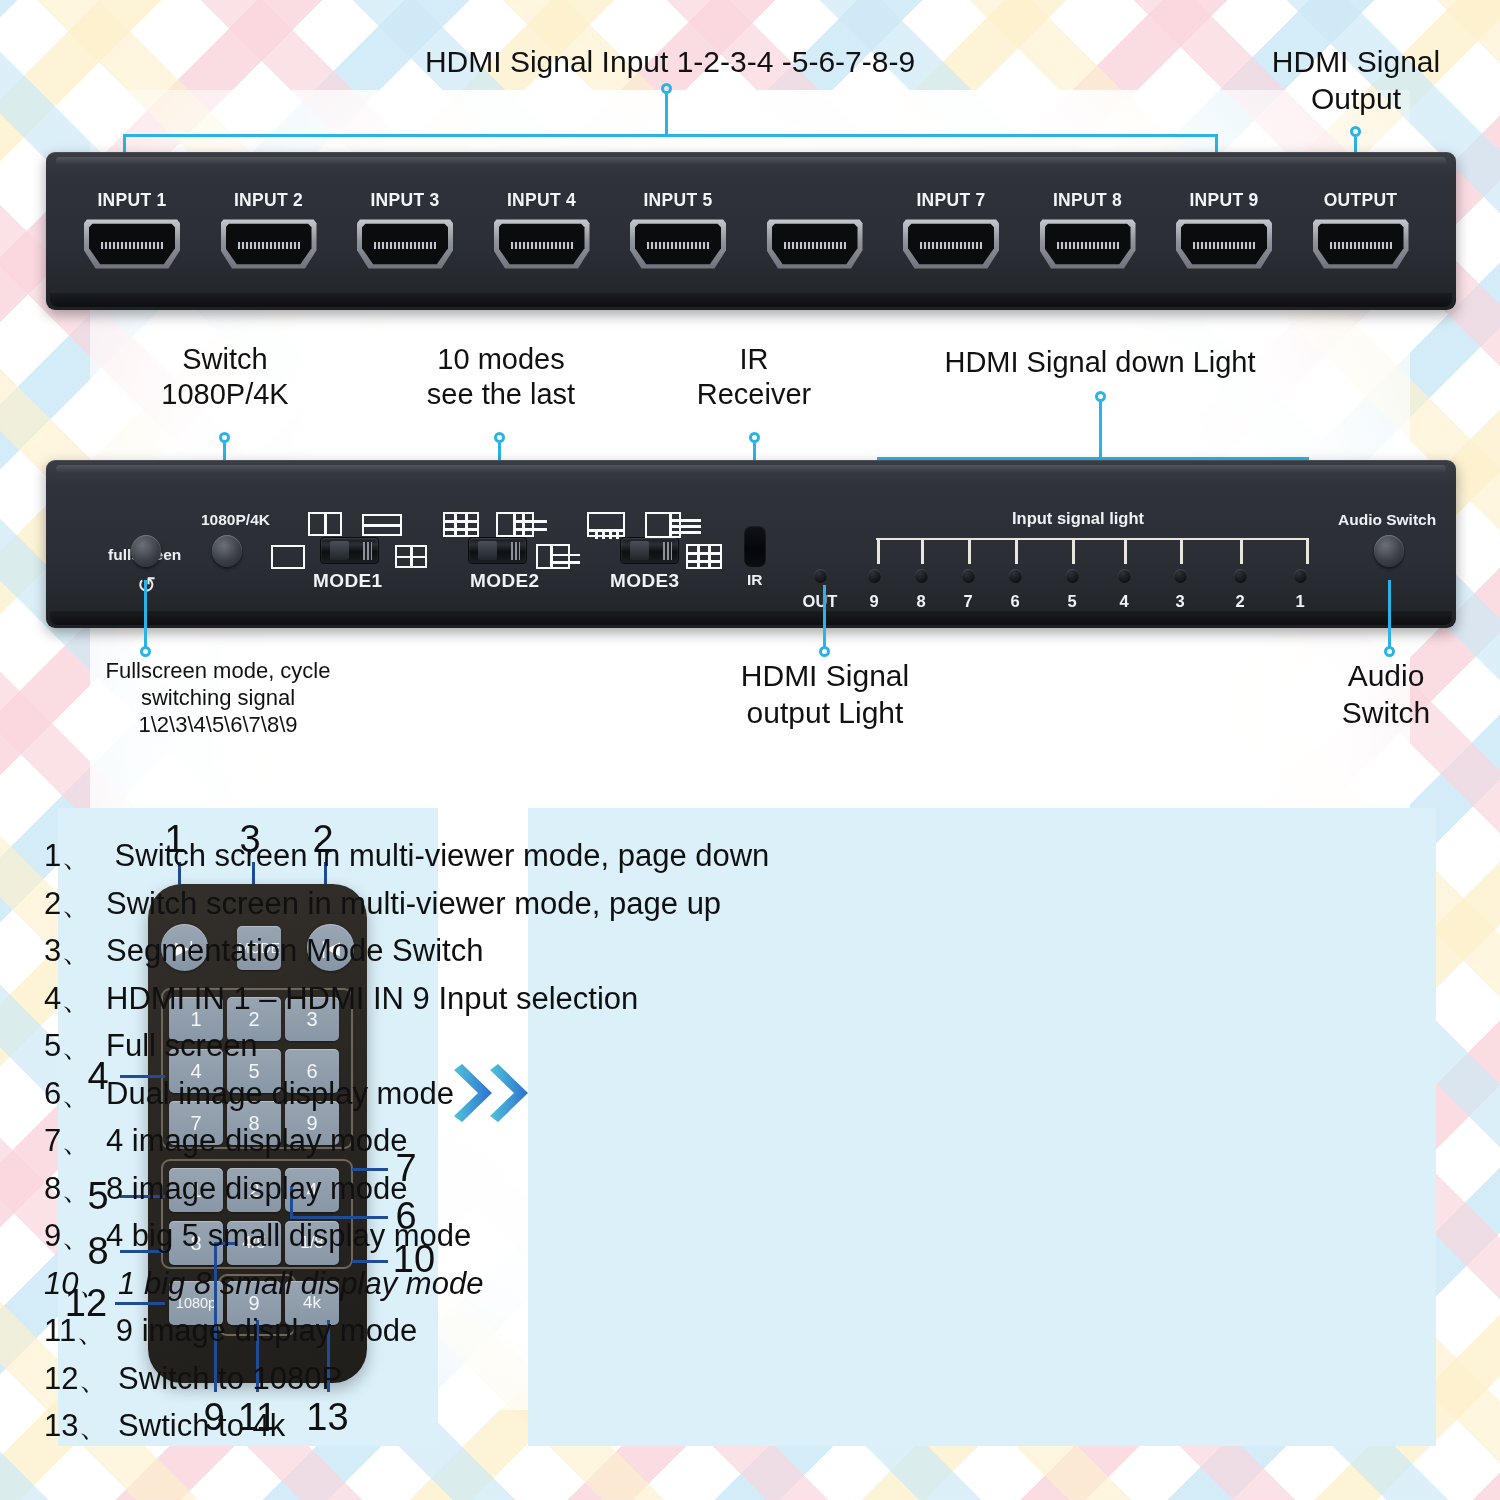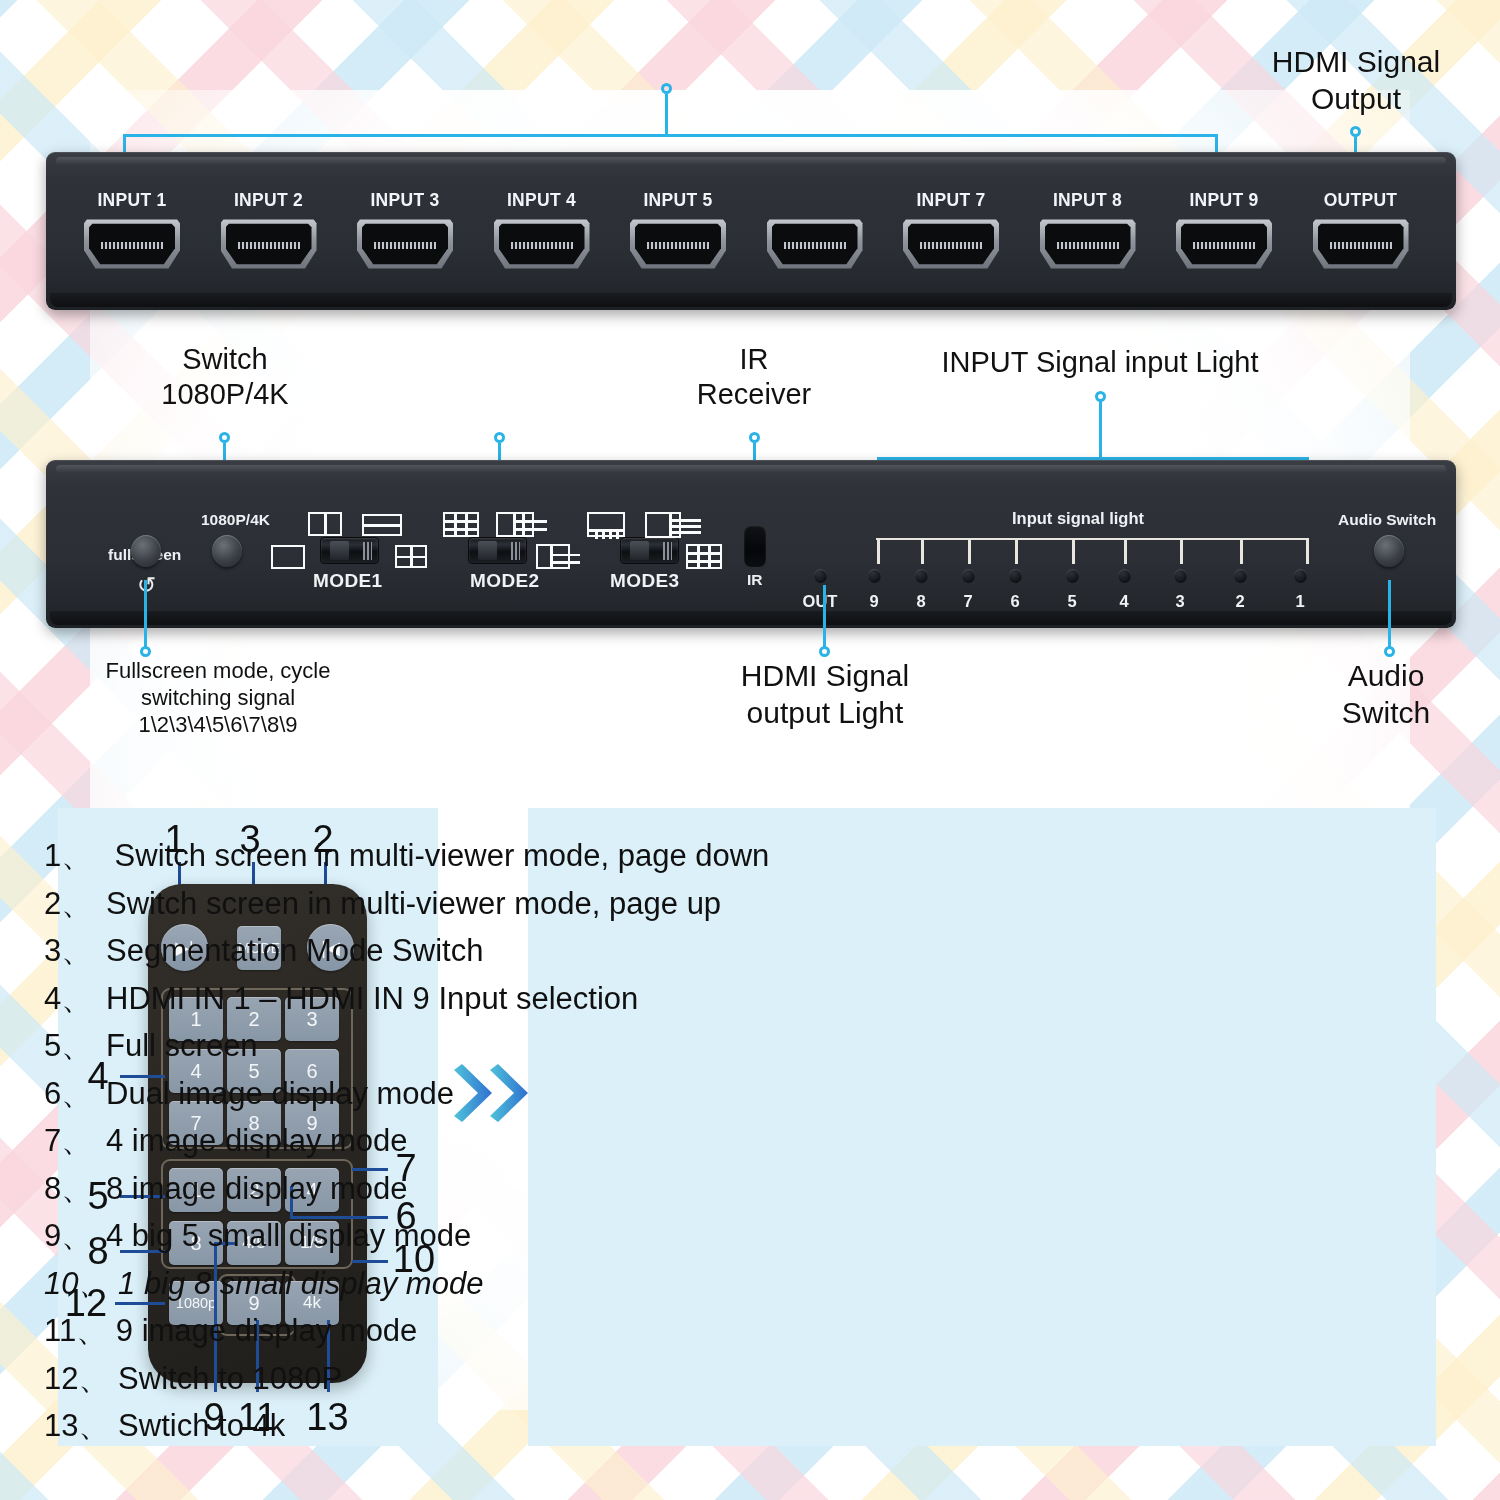--- a/index.html
+++ b/index.html
@@ -118,20 +118,21 @@
 <body>
 
 <div id="bg">
   <div class="stripe-layer"></div>
   <div class="stripe-layer b"></div>
   <div class="wash"></div>
 </div>
 
 <div id="content">
 
+  <div class="lbl" style="left:330px;top:44px;width:680px;font-size:30px;">HDMI Signal Input 1-2-3-4 -5-6-7-8-9</div>
   <div class="dot" style="left:661px;top:83px;"></div>
   <div class="lead v" style="left:665px;top:94px;height:42px;"></div>
   <div class="lead h" style="left:123px;top:134px;width:1095px;"></div>
   <div class="lead v" style="left:123px;top:134px;height:34px;"></div>
   <div class="lead v" style="left:1215px;top:134px;height:34px;"></div>
 
   <div class="lbl" style="left:1226px;top:44px;width:260px;font-size:30px;">HDMI Signal
 Output</div>
   <div class="dot" style="left:1350px;top:126px;"></div>
   <div class="lead v" style="left:1354px;top:137px;height:31px;"></div>
@@ -211,32 +212,34 @@
           <div class="pins"></div>
         </div>
       </div>
     </div>
 
   <div class="lbl" style="left:120px;top:342px;width:210px;">Switch
 1080P/4K</div>
   <div class="dot" style="left:219px;top:432px;"></div>
   <div class="lead v" style="left:223px;top:443px;height:95px;"></div>
 
+  <div class="lbl" style="left:395px;top:342px;width:212px;">10 modes
+see the last</div>
   <div class="dot" style="left:494px;top:432px;"></div>
   <div class="lead v" style="left:498px;top:443px;height:46px;"></div>
   <div class="lead h" style="left:350px;top:487px;width:288px;"></div>
   <div class="lead v" style="left:350px;top:487px;height:22px;"></div>
   <div class="lead v" style="left:636px;top:487px;height:22px;"></div>
 
   <div class="lbl" style="left:668px;top:342px;width:172px;">IR
 Receiver</div>
   <div class="dot" style="left:749px;top:432px;"></div>
   <div class="lead v" style="left:753px;top:443px;height:84px;"></div>
 
-  <div class="lbl" style="left:860px;top:345px;width:480px;">INPUT Signal input Light</div>
+  <div class="lbl" style="left:860px;top:345px;width:480px;">HDMI Signal down Light</div>
   <div class="dot" style="left:1095px;top:391px;"></div>
   <div class="lead v" style="left:1099px;top:402px;height:57px;"></div>
   <div class="lead h" style="left:877px;top:457px;width:432px;"></div>
   <div class="lead v" style="left:877px;top:457px;height:55px;"></div>
   <div class="lead v" style="left:1306px;top:457px;height:55px;"></div>
 
   <div class="device" style="left:46px;top:460px;width:1410px;height:168px;">
     <div class="topedge"></div>
     <div class="botedge"></div>
   </div>

